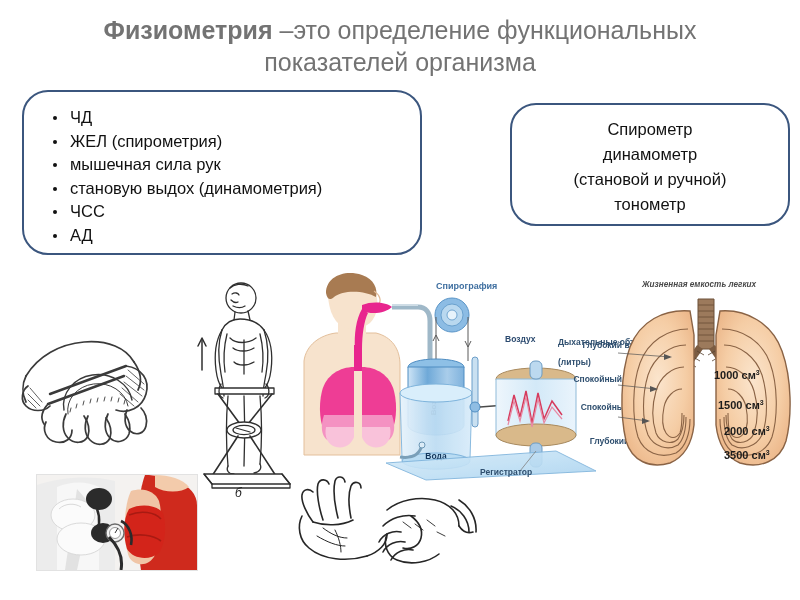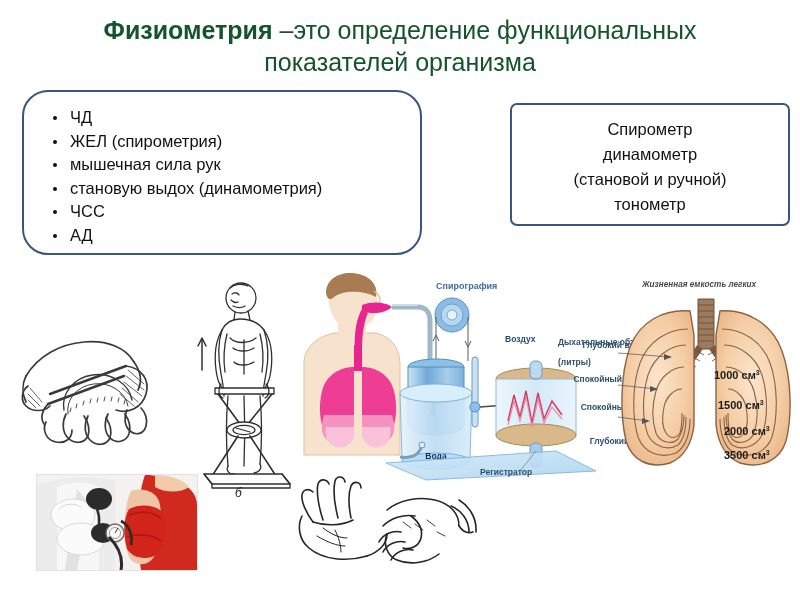--- a/index.html
+++ b/index.html
@@ -11,34 +11,34 @@
     overflow:hidden;
     position:relative;
   }
   .slide{position:relative;width:800px;height:600px;}
 
   
   .title{
     position:absolute;left:30px;top:14px;width:740px;
     text-align:center;
     font-size:25px;line-height:32px;
-    color:#14532d;
+    color:#737373;
   }
   .title .strong{font-weight:bold;}
 
   
   .box{
     position:absolute;
     border:2px solid #3b567e;
     border-radius:26px;
     background:#ffffff;
     box-sizing:border-box;
   }
   #box-left{left:22px;top:90px;width:400px;height:165px;}
-  #box-right{left:510px;top:103px;width:280px;height:123px;border-radius:7px;}
+  #box-right{left:510px;top:103px;width:280px;height:123px;}
 
   .bullets{
     list-style:none;margin:0;padding:14px 0 0 26px;
   }
   .bullets li{
     position:relative;
     font-size:16.5px;line-height:23.5px;
     padding-left:20px;color:#111;
   }
   .bullets li:before{

